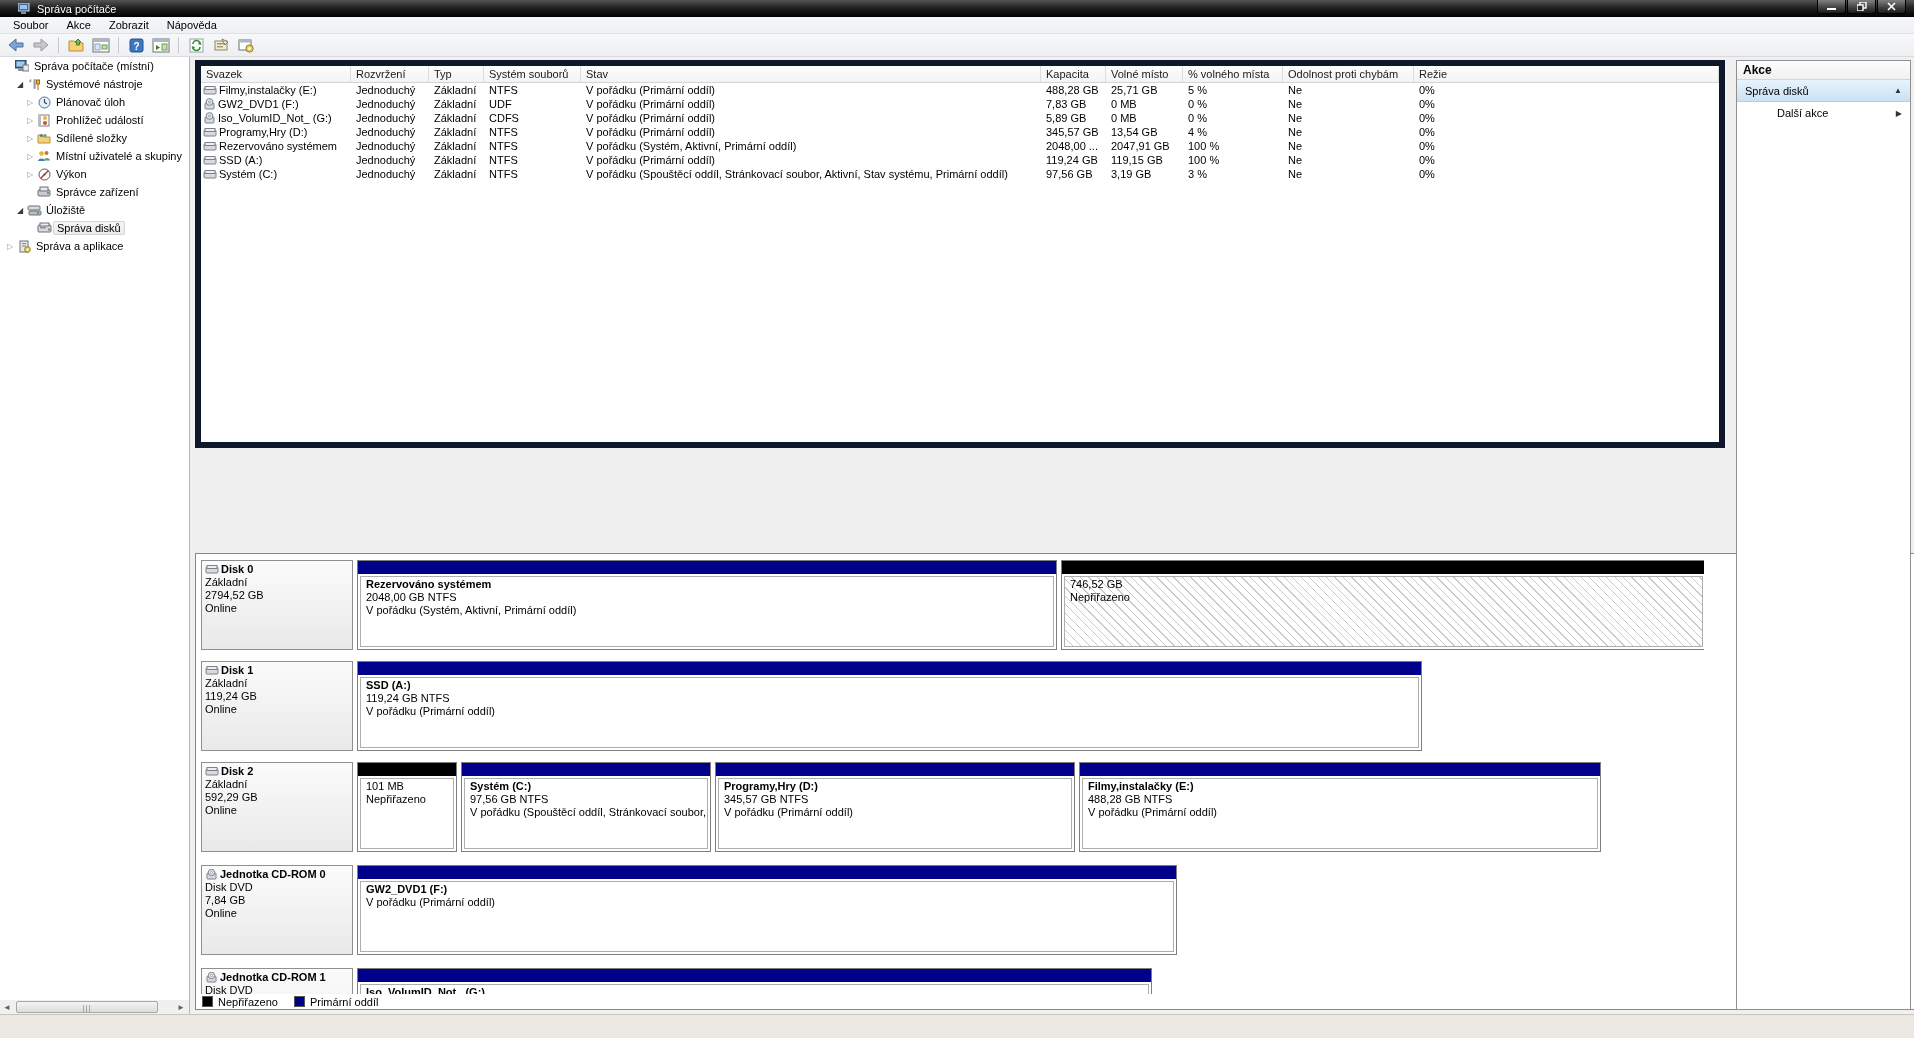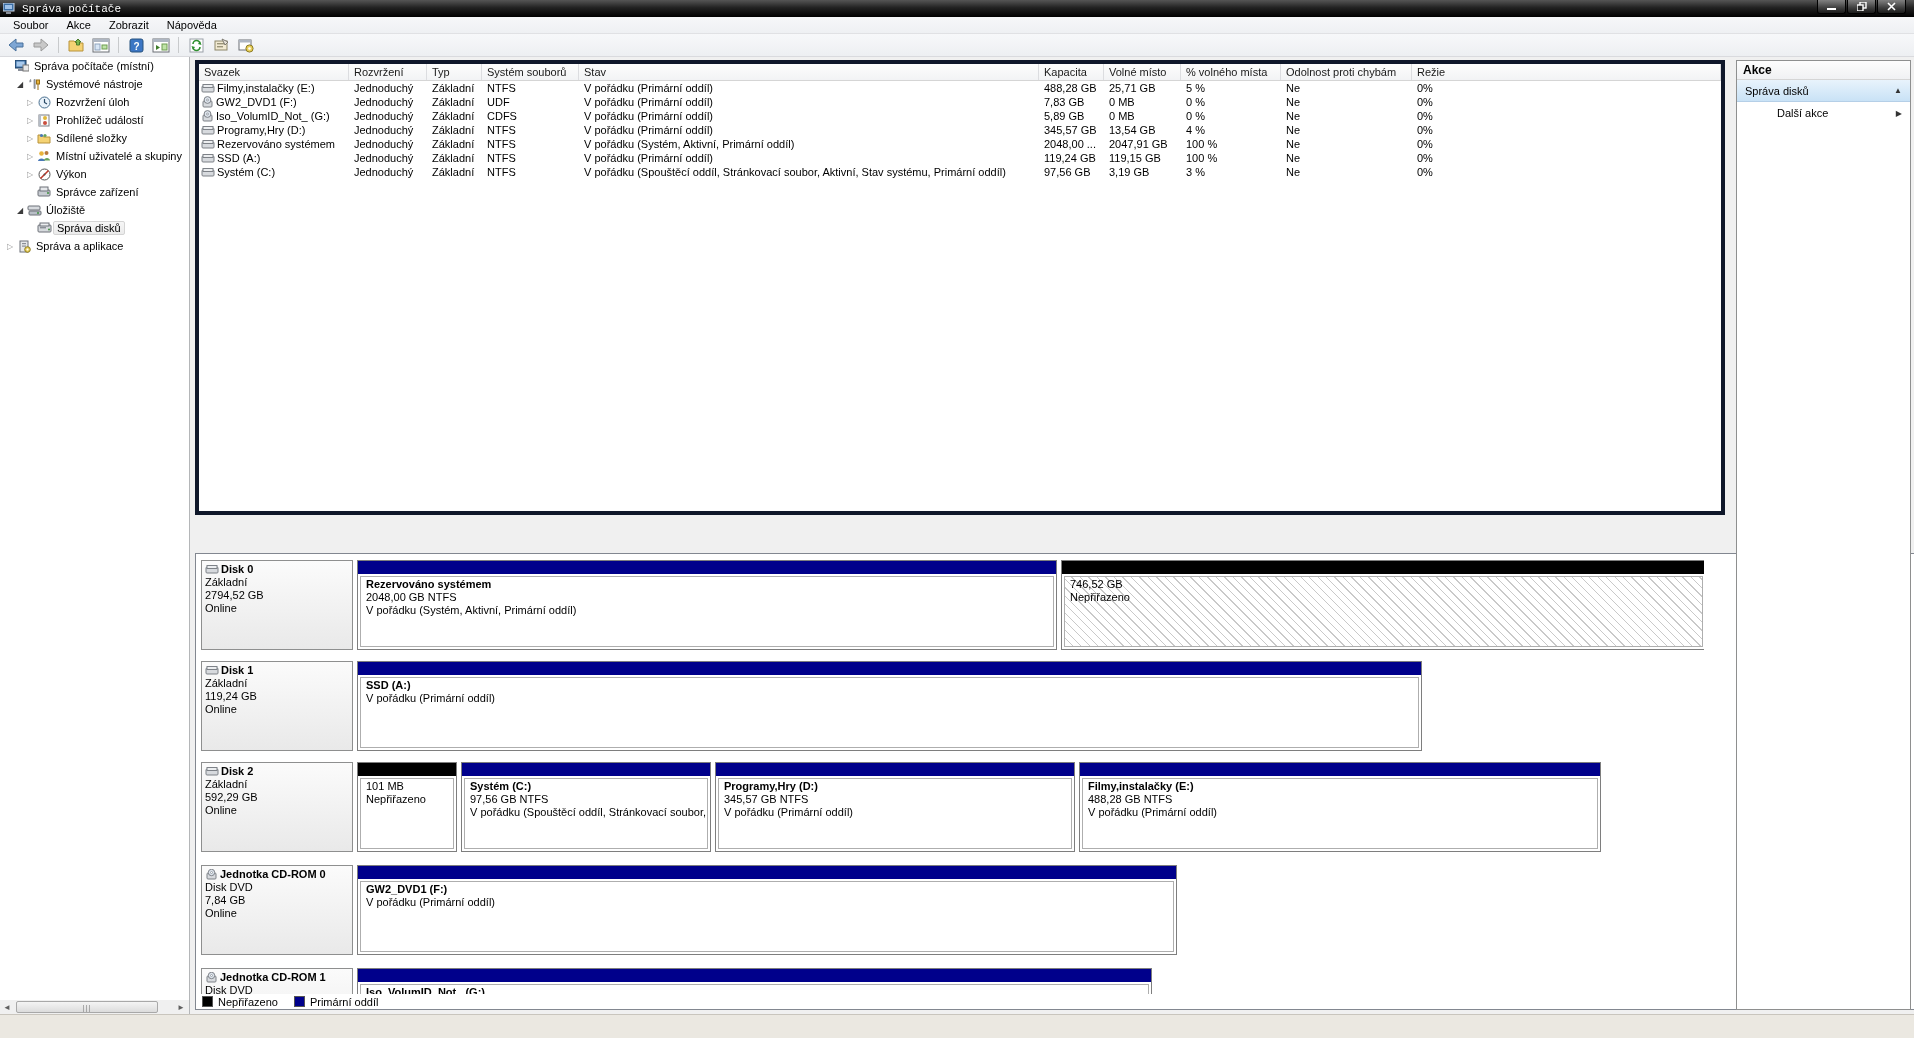--- a/index.html
+++ b/index.html
@@ -3,21 +3,21 @@
 <meta charset="utf-8">
 <style>
   * { margin:0; padding:0; box-sizing:border-box; }
   html,body { width:1914px; height:1038px; overflow:hidden;
     font-family:"Liberation Sans","DejaVu Sans",sans-serif; font-size:11px; color:#000; background:#ebe8e1; }
   .window { position:absolute; inset:0; }
 
   
   .titlebar { position:absolute; left:0; top:0; width:1914px; height:17px;
     background:linear-gradient(180deg,#555 0%,#222 45%,#000 100%);
-    display:flex; align-items:center; padding-left:3px; color:#fff;font-family:Liberation Mono, monospace; }
+    display:flex; align-items:center; padding-left:18px; color:#fff; }
   .titlebar .apptitle { margin-left:5px; font-size:11px; text-shadow:0 1px 2px #000; }
   .winbtns { position:absolute; right:8px; top:0; display:flex; }
   .winbtn { width:29px; height:14px; margin-left:1px; display:flex; align-items:center; justify-content:center;
     background:linear-gradient(180deg,rgba(255,255,255,.25),rgba(255,255,255,.05));
     border:1px solid #000; border-top:none; border-radius:0 0 3px 3px; color:#fff; font-size:9px; }
 
   
   .menubar { position:absolute; left:0; top:17px; width:1914px; height:17px;
     background:linear-gradient(#f6f7f9,#eef0f3); border-bottom:1px solid #e0e1e4;
     display:flex; align-items:center; padding-left:4px; }
@@ -42,22 +42,22 @@
   .titem .ticon { width:16px; height:14px; flex:0 0 16px; display:flex; align-items:center; justify-content:center; }
   .titem .tlabel { margin-left:4px; }
   .titem.sel .tlabel { background:linear-gradient(#f6f6f6,#ebebeb); border:1px solid #d4d4d4; border-radius:2px; padding:0 3px; margin-left:1px; }
   .hscroll { position:absolute; left:0; top:943px; width:190px; height:14px; background:#f0f0f0; border-right:1px solid #b4b6b8; }
   .hscroll .arrow { position:absolute; top:0; width:14px; height:14px; color:#606060; font-size:8px; display:flex; align-items:center; justify-content:center; }
   .hscroll .thumb { position:absolute; left:16px; top:1px; width:142px; height:12px;
     background:linear-gradient(#f4f4f4,#dcdcdc); border:1px solid #a8a8a8; border-radius:2px;
     display:flex; align-items:center; justify-content:center; color:#8a8a8a; font-size:8px; letter-spacing:1px; }
 
   
-  .pane-list { position:absolute; left:195px; top:3px; width:1530px; height:455px;
-    background:#fff; border:4px solid #0f172a; }
+  .pane-list { position:absolute; left:195px; top:3px; width:1530px; height:388px;
+    background:#fff; border:6px solid #0f172a; }
   .vheader { display:grid; grid-template-columns:150px 78px 55px 97px 460px 65px 77px 100px 131px 1fr;
     height:17px; background:linear-gradient(#fdfdfd,#f2f3f5); border-bottom:1px solid #d5d5d5; }
   .vheader .hc { border-right:1px solid #dcdde0; padding:2px 0 0 5px; color:#1a1a1a; white-space:nowrap; overflow:hidden; }
   .vrow { display:grid; grid-template-columns:150px 78px 55px 97px 460px 65px 77px 100px 131px 1fr; height:14px; }
   .vrow .vc { padding-left:5px; white-space:nowrap; overflow:hidden; display:flex; align-items:center; }
   .vrow .vc.name { padding-left:2px; gap:2px; }
 
   
   .pane-graph { position:absolute; left:195px; top:496px; width:1848px; height:457px;
     background:#fff; border:1px solid #828790; }
@@ -238,21 +238,21 @@
         <span class="tlabel">Systémové nástroje</span>
       </div>
       <div class="titem" style="padding-left:24px">
         <span class="exp">▷</span>
         <span class="ticon">
             <svg width="13" height="13" viewBox="0 0 13 13">
               <circle cx="6.5" cy="6.5" r="5.5" fill="#e9f2fa" stroke="#4a708f"></circle>
               <path d="M6.5 3 L6.5 6.5 L9 8" stroke="#2a4a66" stroke-width="1.2" fill="none"></path>
             </svg>
           </span>
-        <span class="tlabel">Rozvržení úloh</span>
+        <span class="tlabel">Plánovač úloh</span>
       </div>
       <div class="titem" style="padding-left:24px">
         <span class="exp">▷</span>
         <span class="ticon">
             <svg width="12" height="13" viewBox="0 0 12 13">
               <rect x="1" y="1" width="10" height="11" fill="#fdfdfd" stroke="#7a7e85"></rect>
               <rect x="1" y="1" width="2" height="11" fill="#b5bcc6"></rect>
               <circle cx="7" cy="4" r="2" fill="#e0b83a"></circle>
               <circle cx="7" cy="9" r="2" fill="#c94f3f"></circle>
             </svg>
@@ -550,20 +550,21 @@
                 <span>Disk 1</span>
               </div>
             <div>Základní</div>
             <div>119,24 GB</div>
             <div>Online</div>
           </div>
           <div class="part" style="width:1065px">
             <div class="stripe primary"></div>
             <div class="pbody">
               <div class="ptitle">SSD  (A:)</div>
+              <div>119,24 GB NTFS</div>
               <div>V pořádku (Primární oddíl)</div>
             </div>
           </div>
         </div>
 
         <div class="disk-row" style="top:208px">
           <div class="disk-label">
             <div class="dname">
                 <span>
                   <svg width="14" height="10" viewBox="0 0 14 10">

